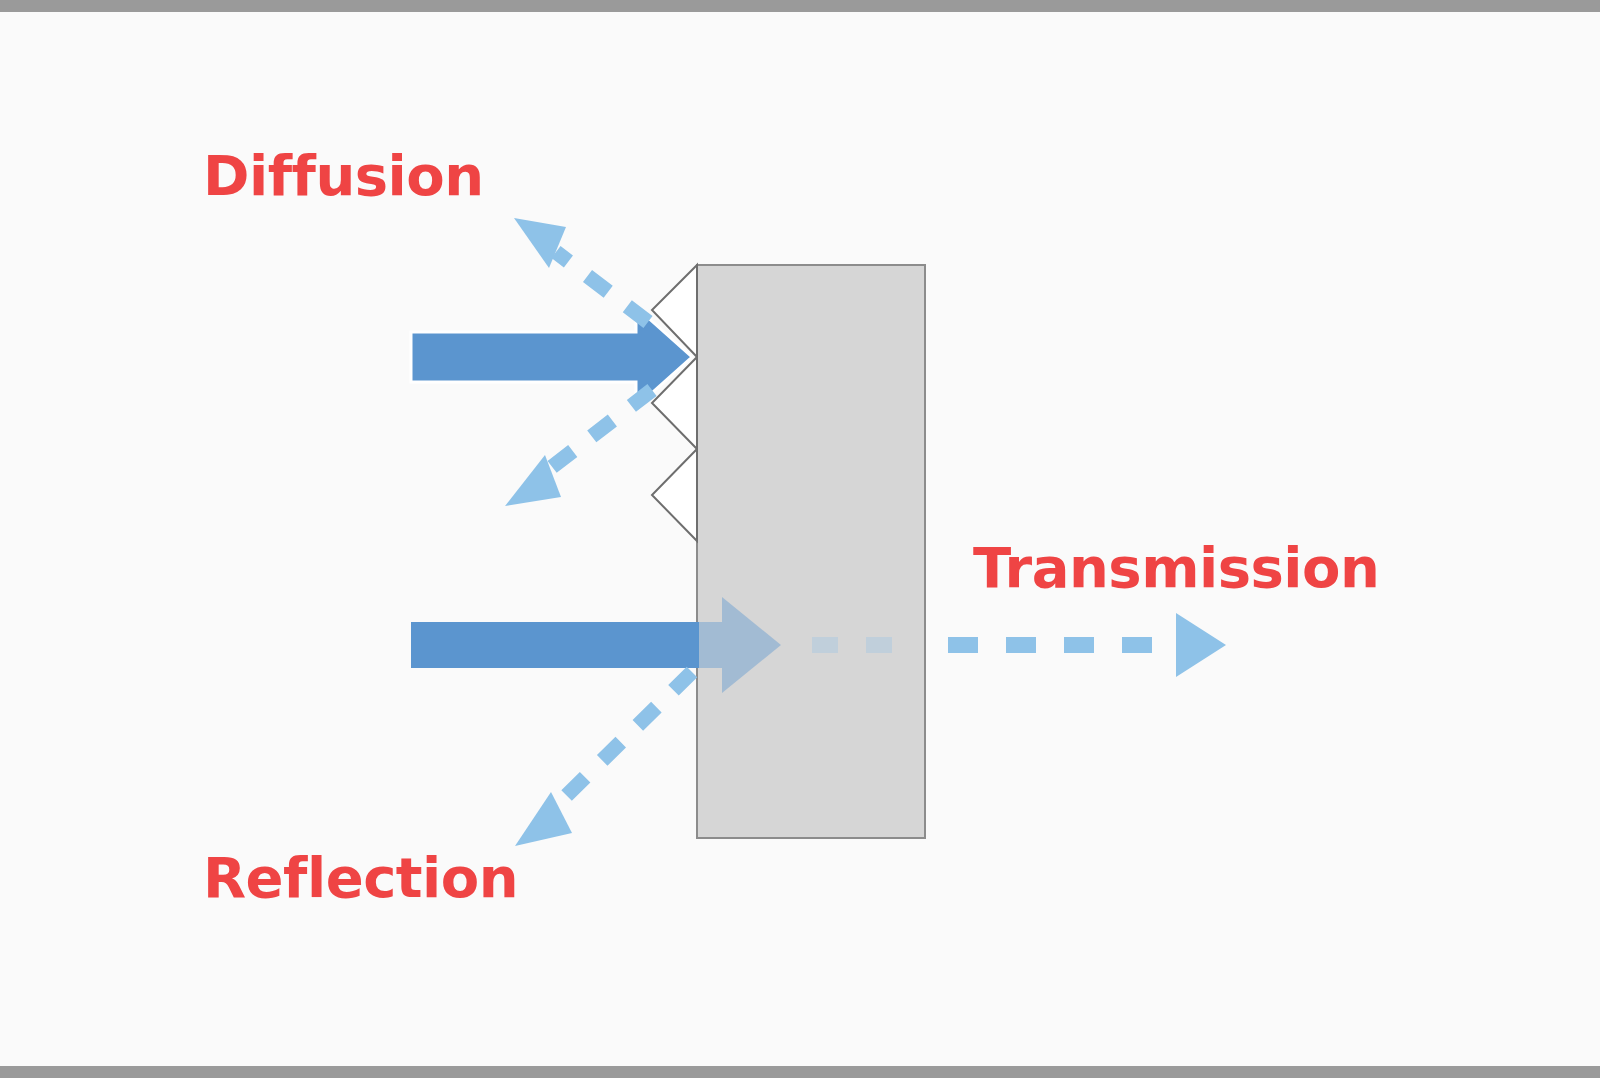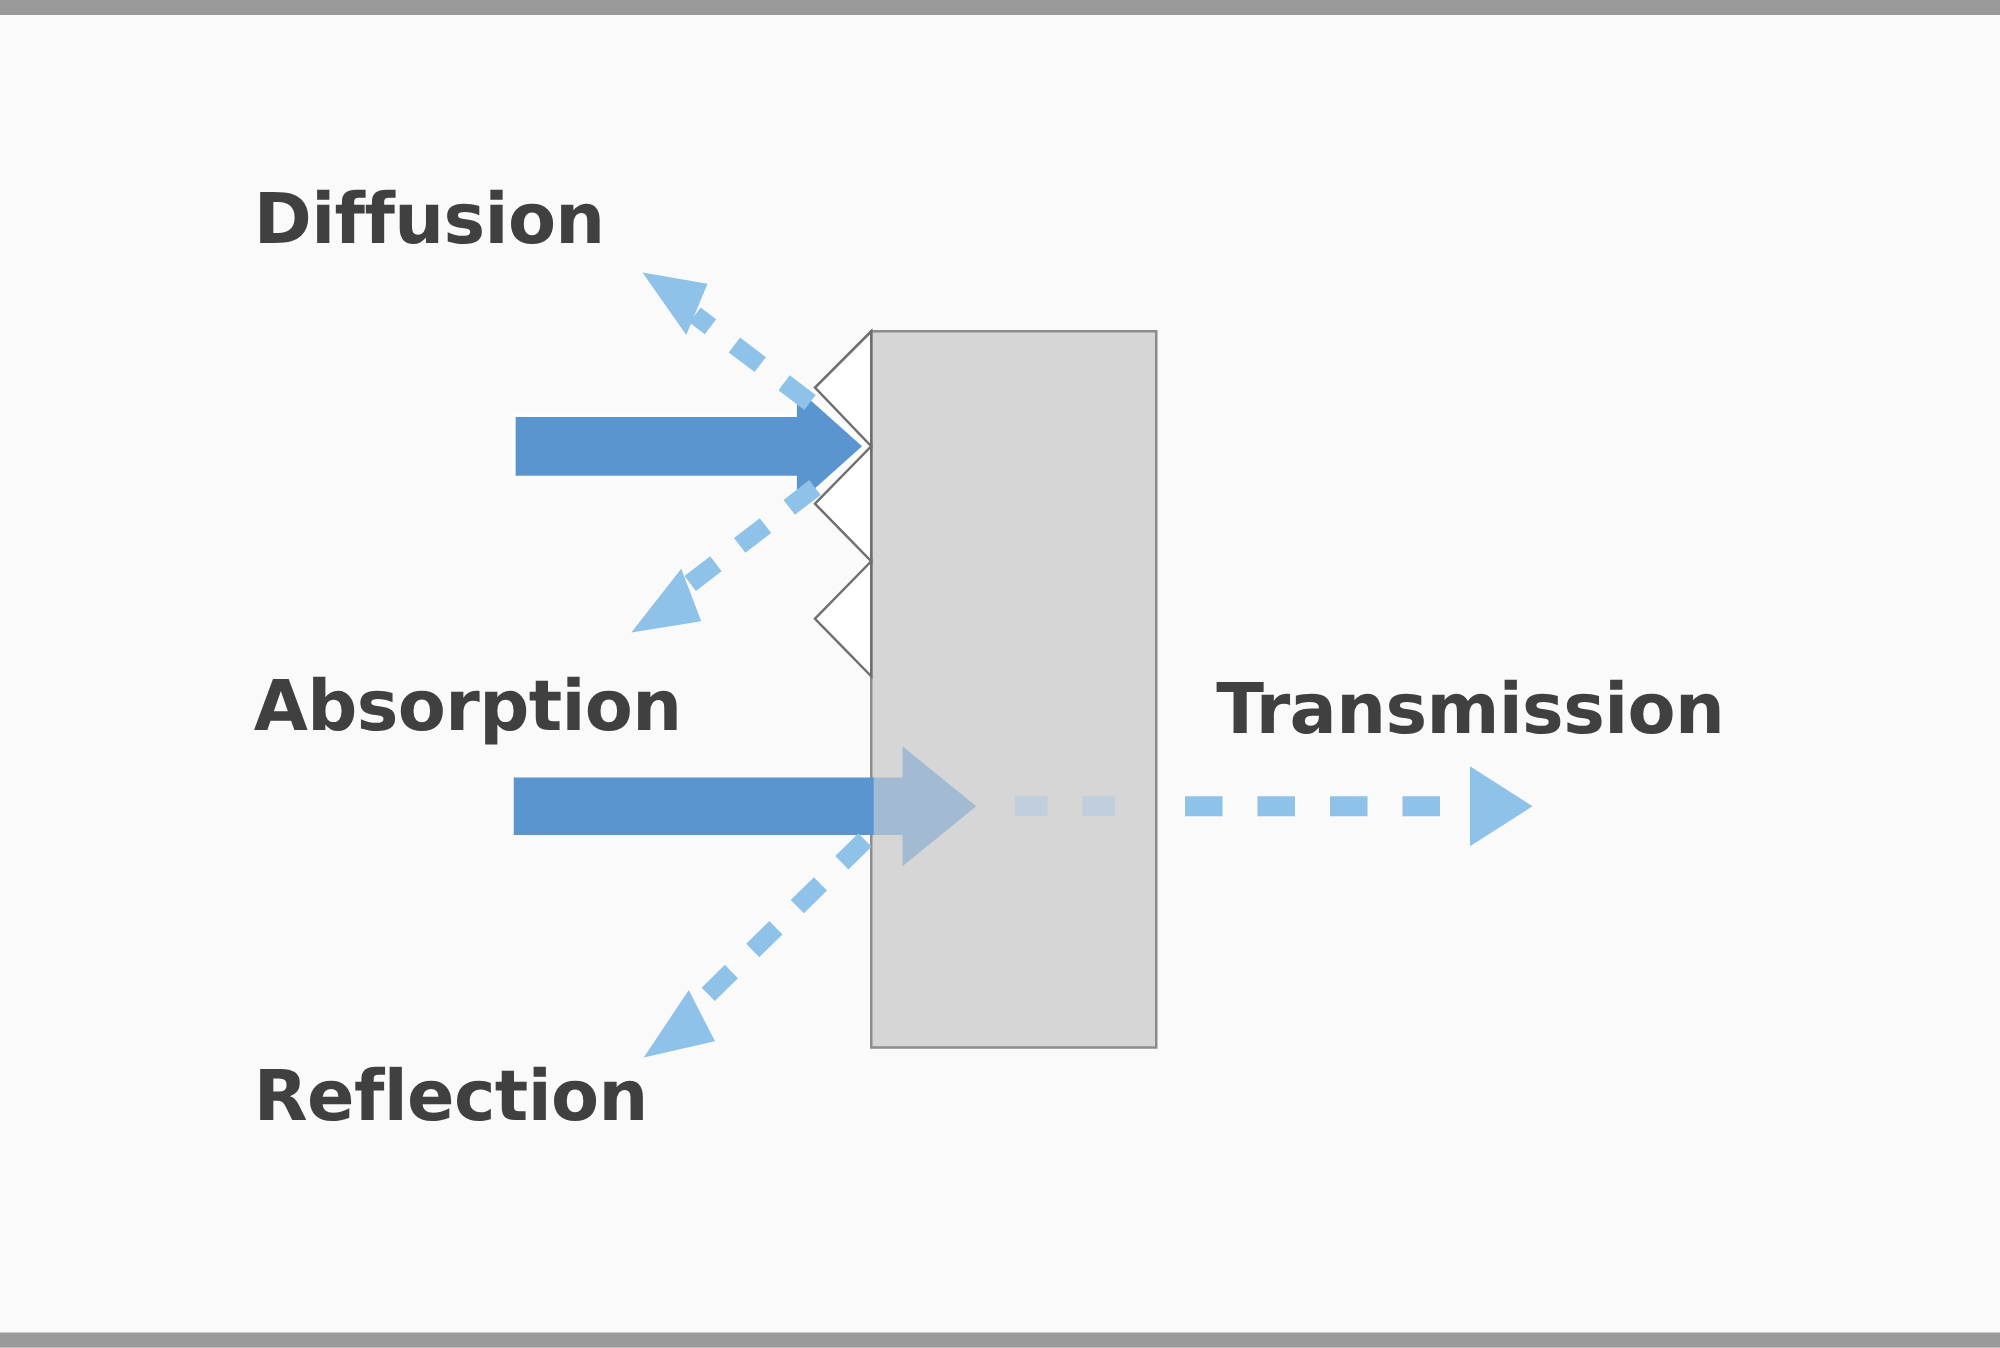--- a/index.html
+++ b/index.html
@@ -35,21 +35,21 @@
     width: 1600px;
     height: 1078px;
   }
 
   .label {
     position: absolute;
     font-family: "DejaVu Sans", sans-serif;
     font-weight: bold;
     font-size: 56px;
     letter-spacing: -0.5px;
-    color: #404040;
+    color: #ef4444;
     white-space: nowrap;
     line-height: 1;
   }
   #label-diffusion    { left: 203px; top: 148px; }
   #label-absorption   { left: 203px; top: 538px; }
   #label-transmission { left: 973px; top: 540px; }
   #label-reflection   { left: 203px; top: 850px; }
 </style>
 </head>
 <body>
@@ -101,19 +101,18 @@
 
     <g>
       <line x1="692" y1="672" x2="562" y2="800" stroke="#8ec2e8" stroke-width="15" stroke-dasharray="26 24" stroke-linecap="butt"></line>
       <polygon points="515,846 551,792 572,833" fill="#8ec2e8"></polygon>
     </g>
 
   </svg>
 
   <div class="label" id="label-diffusion">Diffusion</div>
 
-  <div class="label" id="label-absorption">Absorption</div>
 
   <div class="label" id="label-reflection">Reflection</div>
 
   <div class="label" id="label-transmission">Transmission</div>
 
 </div>
 
 </body></html>

